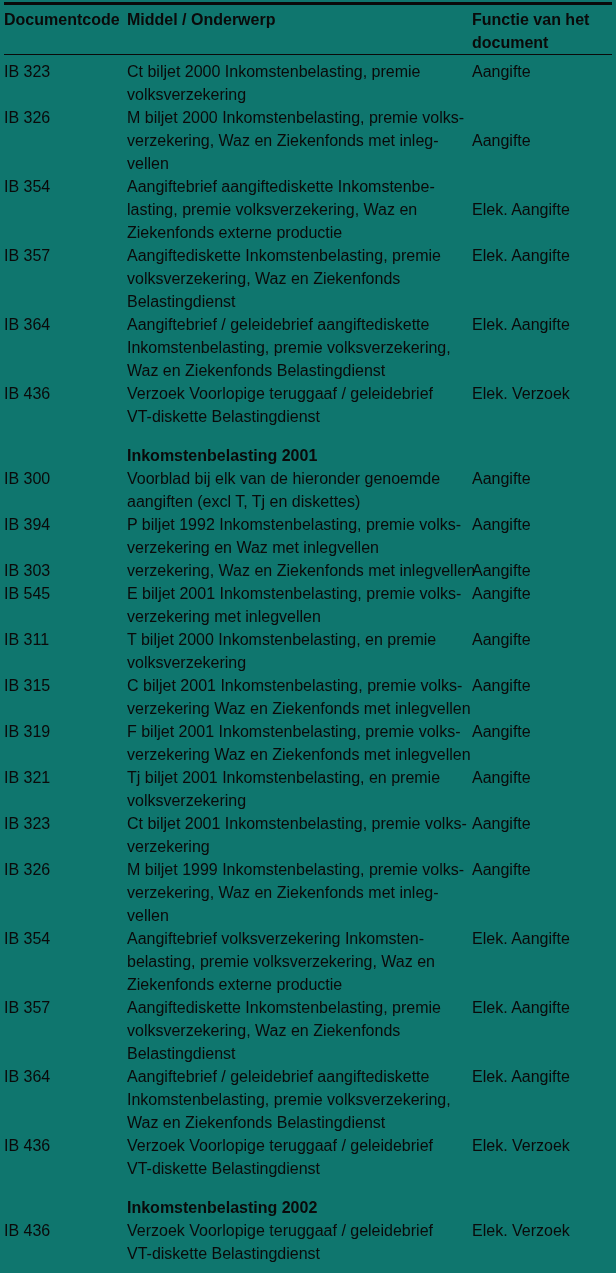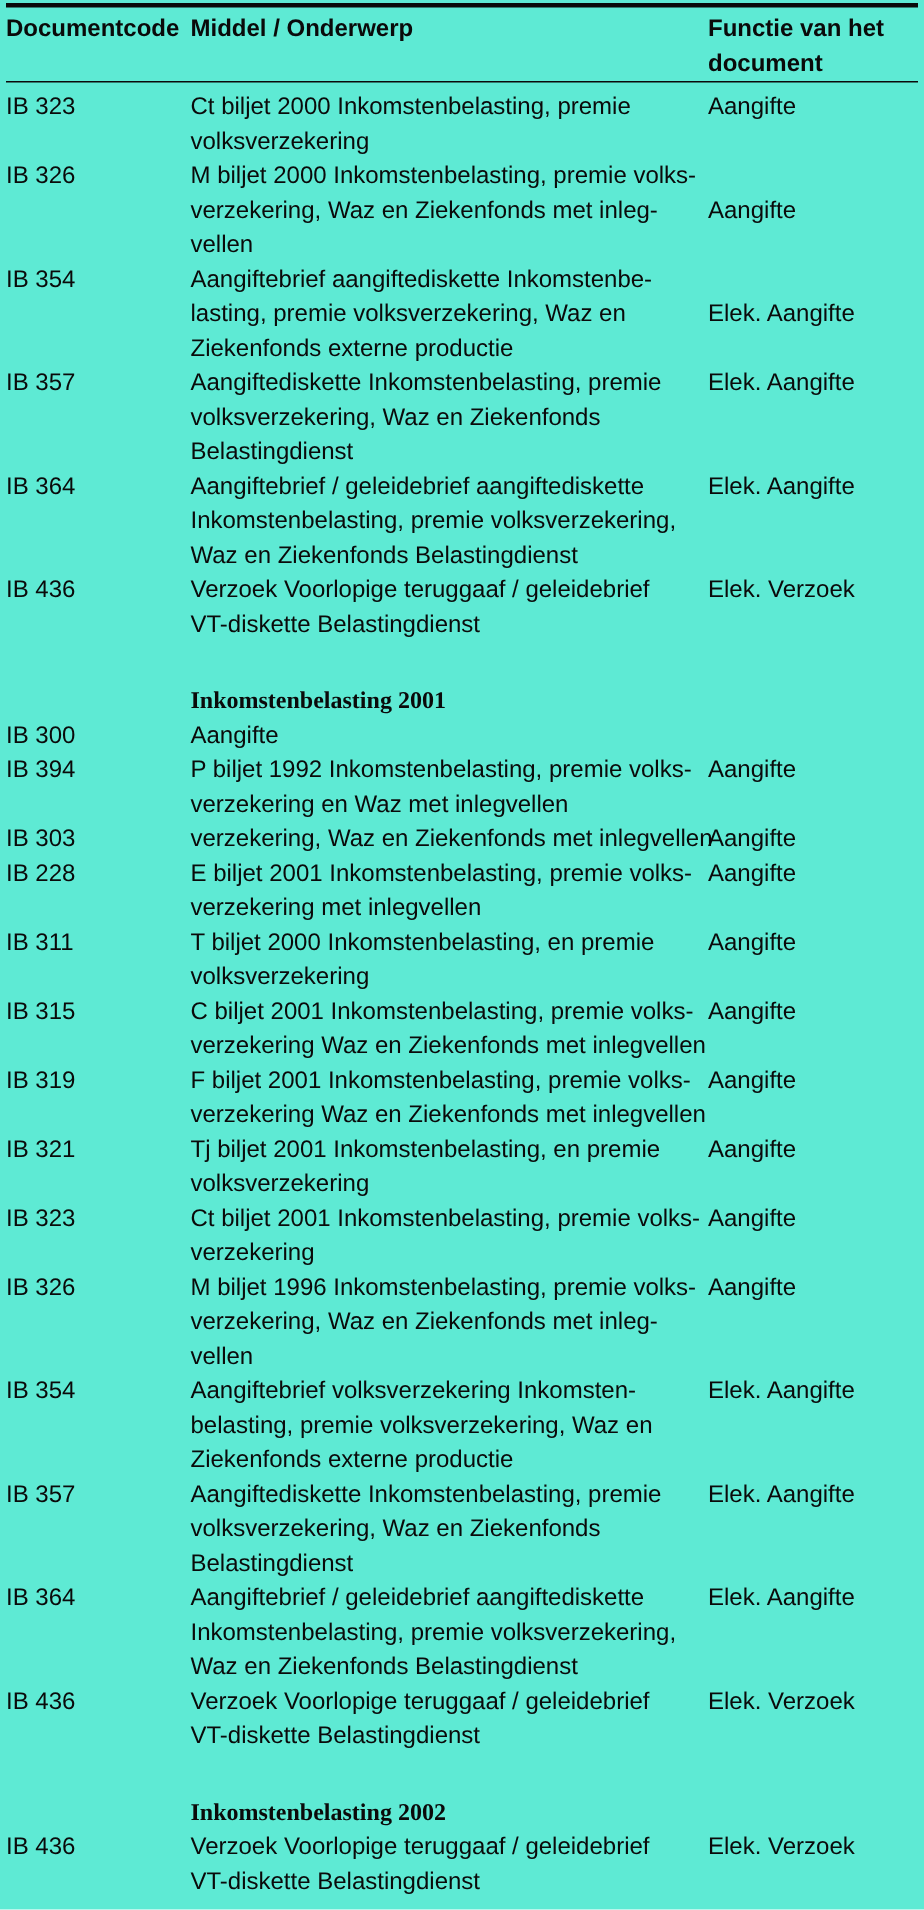--- a/index.html
+++ b/index.html
@@ -4,21 +4,21 @@
 <style>
   html, body {
     margin: 0;
     padding: 0;
     background: #ffffff;
   }
   .page {
     position: relative;
     width: 616px;
     height: 1273px;
-    background: #5eead4;
+    background: #0f766e;
     color: #0a0a0a;
     font-family: "Liberation Sans", sans-serif;
     font-size: 16px;
     line-height: 23px;
     box-sizing: border-box;
     padding: 0 4px 0 4px;
     overflow: hidden;
   }
   .rule-top {
     height: 2.5px;
@@ -48,22 +48,21 @@
     white-space: nowrap;
   }
   .middel-line {
     white-space: nowrap;
   }
   .section-title {
     font-weight: bold;
     white-space: nowrap;
   }
   .section-title-row {
-    margin-top: 28px;
-    font-family: Liberation Serif, serif;
+    margin-top: 16px;
   }
   .cell-functie {
     white-space: nowrap;
   }
 </style>
 </head>
 <body>
 
 <div class="page">
   <div class="rule-top"></div>
@@ -128,39 +127,43 @@
           <div class="cell-functie">Elek. Verzoek</div>
         </div>
       </div>
       <div class="table-section">
         <div class="grid-row section-title-row">
           <div></div>
           <div class="section-title">Inkomstenbelasting 2001</div>
         </div>
         <div class="grid-row table-row">
           <div class="cell-code">IB 300</div>
+          <div class="cell-middel">
+            <div class="middel-line">Voorblad bij elk van de hieronder genoemde</div>
+            <div class="middel-line">aangiften (excl T, Tj en diskettes)</div>
+          </div>
           <div class="cell-functie">Aangifte</div>
         </div>
         <div class="grid-row table-row">
           <div class="cell-code">IB 394</div>
           <div class="cell-middel">
             <div class="middel-line">P biljet 1992 Inkomstenbelasting, premie volks-</div>
             <div class="middel-line">verzekering en Waz met inlegvellen</div>
           </div>
           <div class="cell-functie">Aangifte</div>
         </div>
         <div class="grid-row table-row">
           <div class="cell-code">IB 303</div>
           <div class="cell-middel">
             <div class="middel-line">verzekering, Waz en Ziekenfonds met inlegvellen</div>
           </div>
           <div class="cell-functie">Aangifte</div>
         </div>
         <div class="grid-row table-row">
-          <div class="cell-code">IB 228</div>
+          <div class="cell-code">IB 545</div>
           <div class="cell-middel">
             <div class="middel-line">E biljet 2001 Inkomstenbelasting, premie volks-</div>
             <div class="middel-line">verzekering met inlegvellen</div>
           </div>
           <div class="cell-functie">Aangifte</div>
         </div>
         <div class="grid-row table-row">
           <div class="cell-code">IB 311</div>
           <div class="cell-middel">
             <div class="middel-line">T biljet 2000 Inkomstenbelasting, en premie</div>
@@ -196,21 +199,21 @@
           <div class="cell-code">IB 323</div>
           <div class="cell-middel">
             <div class="middel-line">Ct biljet 2001 Inkomstenbelasting, premie volks-</div>
             <div class="middel-line">verzekering</div>
           </div>
           <div class="cell-functie">Aangifte</div>
         </div>
         <div class="grid-row table-row">
           <div class="cell-code">IB 326</div>
           <div class="cell-middel">
-            <div class="middel-line">M biljet 1996 Inkomstenbelasting, premie volks-</div>
+            <div class="middel-line">M biljet 1999 Inkomstenbelasting, premie volks-</div>
             <div class="middel-line">verzekering, Waz en Ziekenfonds met inleg-</div>
             <div class="middel-line">vellen</div>
           </div>
           <div class="cell-functie">Aangifte</div>
         </div>
         <div class="grid-row table-row">
           <div class="cell-code">IB 354</div>
           <div class="cell-middel">
             <div class="middel-line">Aangiftebrief volksverzekering Inkomsten-</div>
             <div class="middel-line">belasting, premie volksverzekering, Waz en</div>

